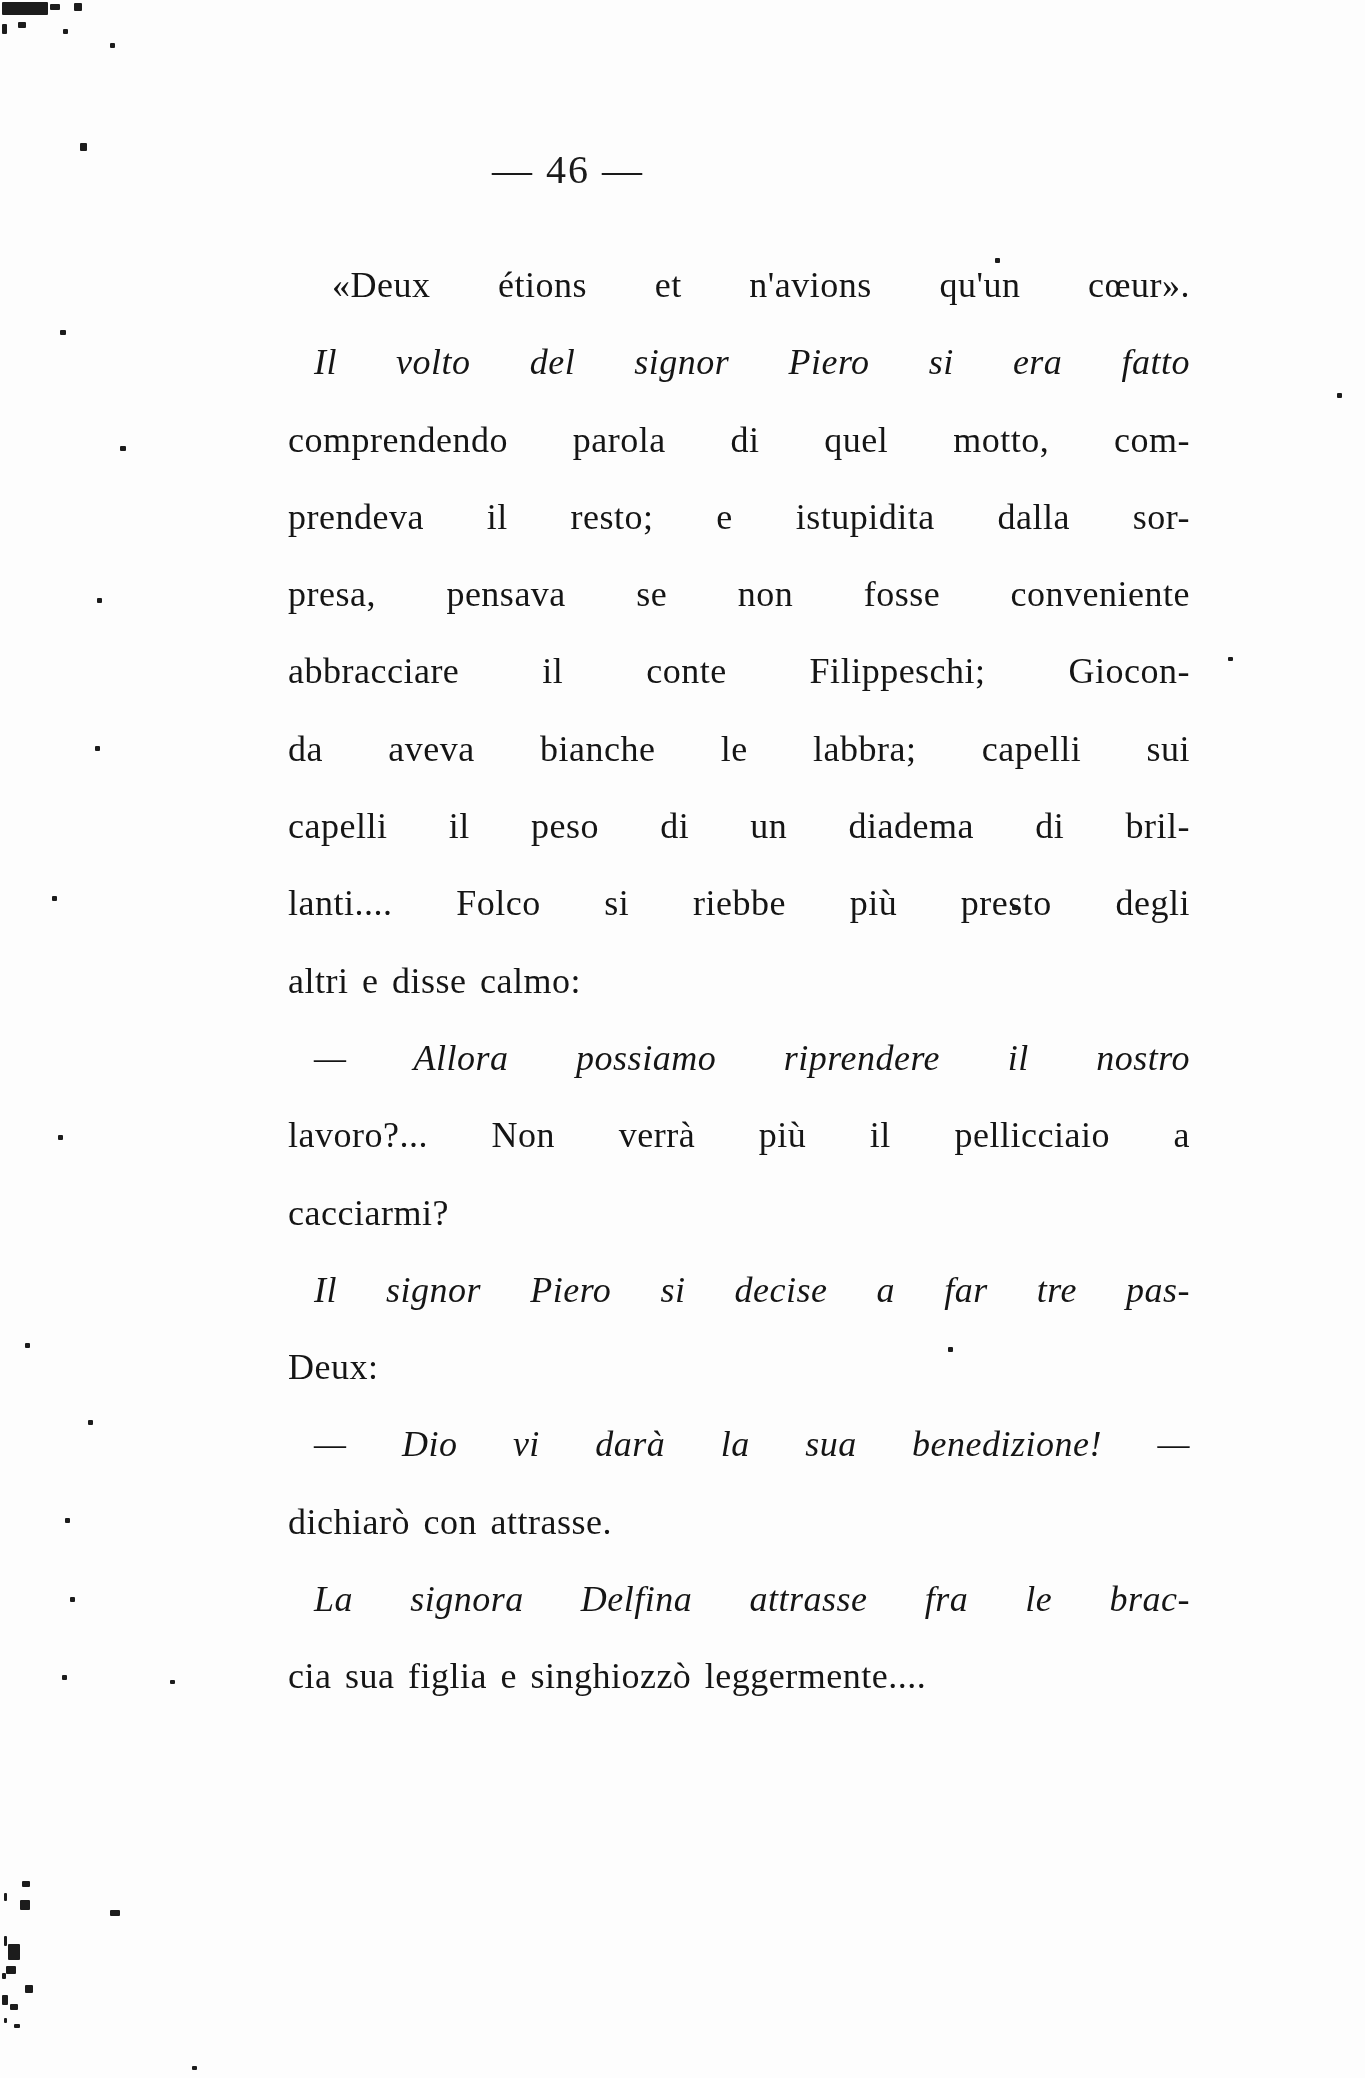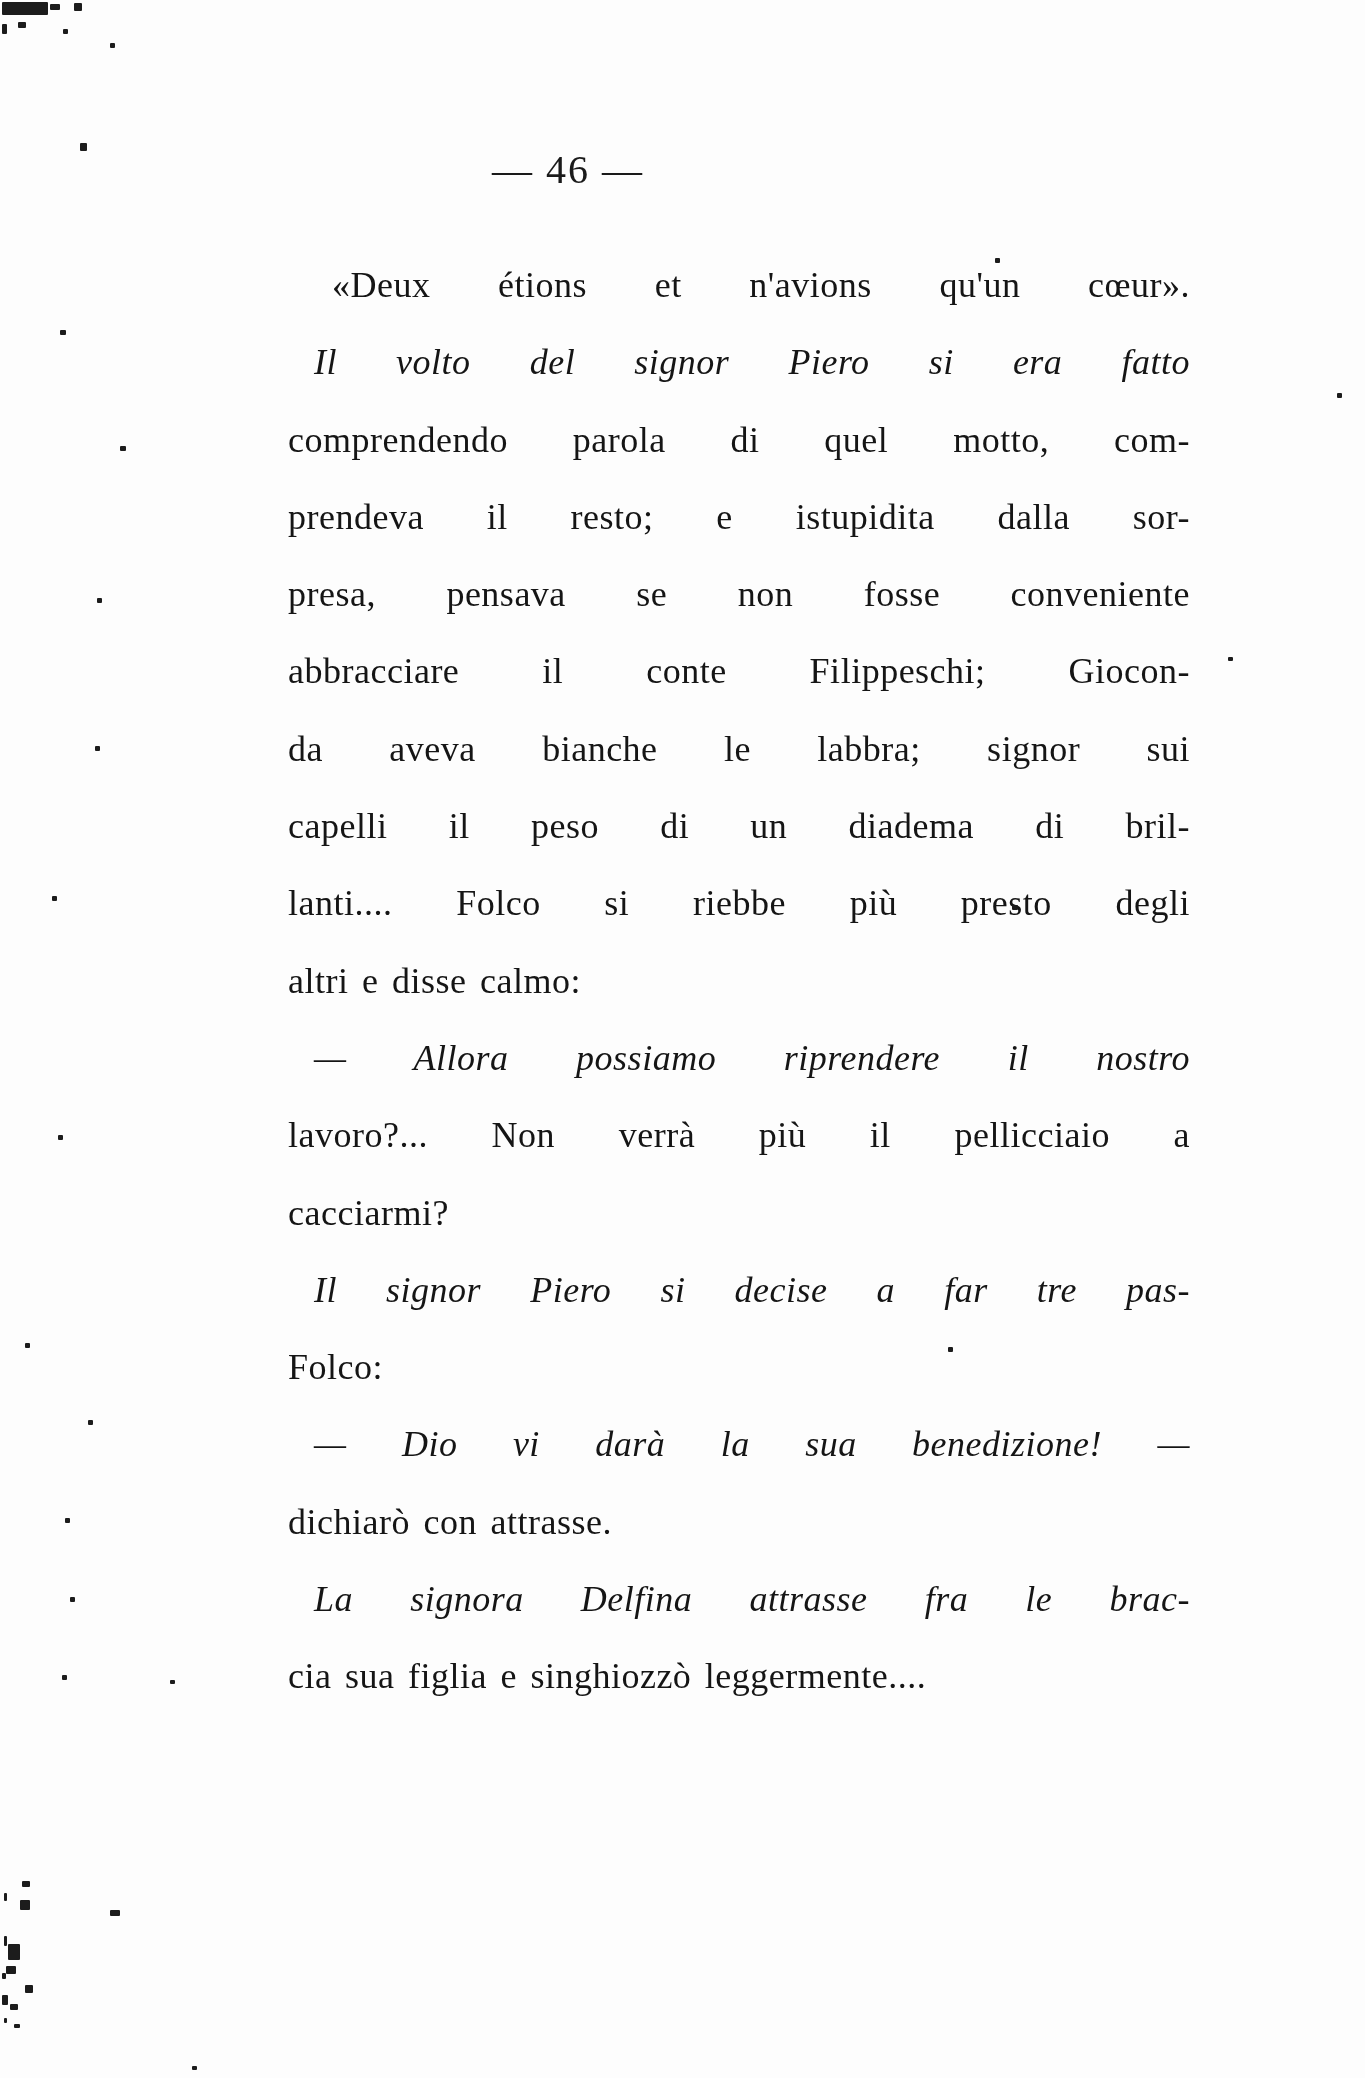--- a/index.html
+++ b/index.html
@@ -75,29 +75,29 @@
 
   <div class="page-number">— 46 —</div>
 
   <div class="text-block">
     <div class="line justify indent-lg">«Deux étions et n'avions qu'un cœur».</div>
     <div class="line justify indent">Il volto del signor Piero si era fatto</div>
     <div class="line justify">comprendendo parola di quel motto, com-</div>
     <div class="line justify">prendeva il resto; e istupidita dalla sor-</div>
     <div class="line justify">presa, pensava se non fosse conveniente</div>
     <div class="line justify">abbracciare il conte Filippeschi; Giocon-</div>
-    <div class="line justify">da aveva bianche le labbra; signor sui</div>
+    <div class="line justify">da aveva bianche le labbra; capelli sui</div>
     <div class="line justify">capelli il peso di un diadema di bril-</div>
     <div class="line justify">lanti.... Folco si riebbe più presto degli</div>
     <div class="line">altri e disse calmo:</div>
     <div class="line justify indent">— Allora possiamo riprendere il nostro</div>
     <div class="line justify">lavoro?... Non verrà più il pellicciaio a</div>
     <div class="line">cacciarmi?</div>
     <div class="line justify indent">Il signor Piero si decise a far tre pas-</div>
-    <div class="line">Folco:</div>
+    <div class="line">Deux:</div>
     <div class="line justify indent">— Dio vi darà la sua benedizione! —</div>
     <div class="line">dichiarò con attrasse.</div>
     <div class="line justify indent">La signora Delfina attrasse fra le brac-</div>
     <div class="line">cia sua figlia e singhiozzò leggermente....</div>
   </div>
 
   <div class="noise-layer" id="noise-layer">
       <div class="speck" style="left: 2px; top: 2px; width: 46px; height: 13px;"></div>
       <div class="speck" style="left: 50px; top: 4px; width: 10px; height: 6px;"></div>
       <div class="speck" style="left: 74px; top: 3px; width: 8px; height: 8px;"></div>

